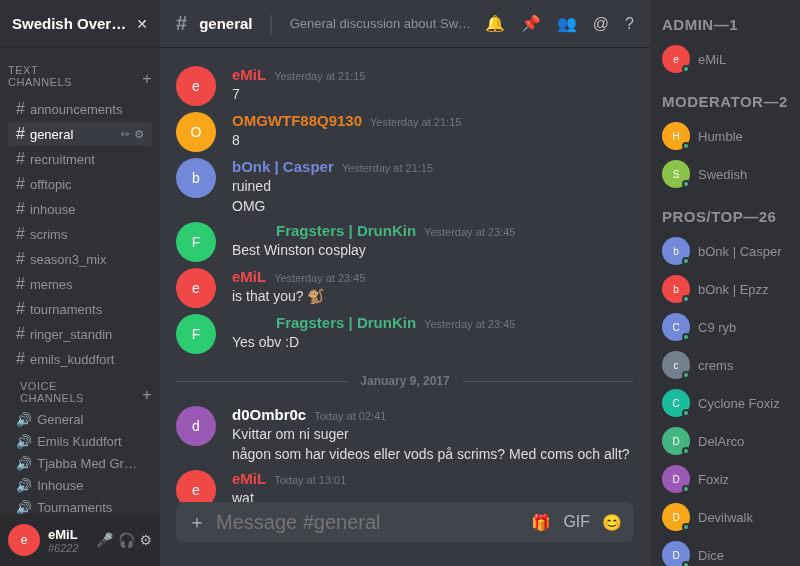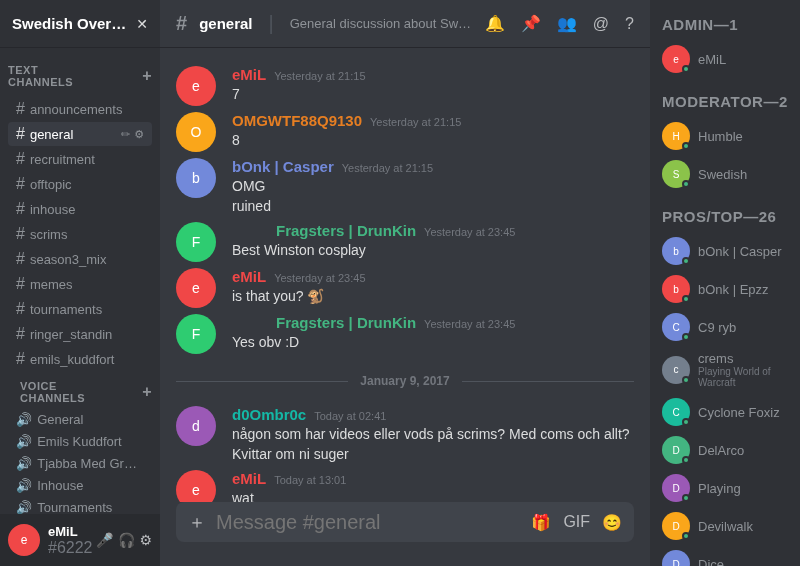--- a/index.html
+++ b/index.html
@@ -7,41 +7,41 @@
 
     .app { display: flex; width: 800px; height: 566px; }
 
     
     .sidebar { width: 160px; background: #2f3136; display: flex; flex-direction: column; flex-shrink: 0; }
     .server-header { padding: 0 12px; height: 48px; display: flex; align-items: center; justify-content: space-between; background: #2f3136; border-bottom: 1px solid #26272c; cursor: pointer; }
     .server-title { font-size: 15px; font-weight: 700; color: #fff; white-space: nowrap; overflow: hidden; text-overflow: ellipsis; }
     .server-header-icon { color: #dcddde; font-size: 14px; }
 
     .channel-section { padding: 16px 0 4px 0; }
-    .channel-section-header { display: flex; align-items: center; justify-content: space-between; padding: 0 8px 4px 8px; color: #8e9297; font-size: 11px; font-weight: 700; text-transform: uppercase; letter-spacing: 0.5px; gap: 44px; }
+    .channel-section-header { display: flex; align-items: flex-end; justify-content: space-between; padding: 0 8px 4px 8px; color: #8e9297; font-size: 11px; font-weight: 400; text-transform: uppercase; letter-spacing: 0.5px; gap: 44px; }
     .channel-section-add { color: #8e9297; font-size: 16px; cursor: pointer; }
 
     .channel-list { overflow-y: auto; flex: 1; }
     .channel-item { display: flex; align-items: center; padding: 3px 8px 3px 8px; cursor: pointer; border-radius: 4px; margin: 1px 8px; color: #8e9297; font-size: 13px; }
     .channel-item.active { background: #393c43; color: #fff; }
     .channel-hash { margin-right: 5px; font-size: 16px; color: #8e9297; }
     .channel-item.active .channel-hash { color: #dcddde; }
     .channel-item-icons { margin-left: auto; display: flex; gap: 4px; }
     .channel-item-icon { font-size: 11px; color: #8e9297; }
 
     .voice-section { padding-top: 8px; margin-left: 12px; }
     .voice-channel-item { display: flex; align-items: center; padding: 3px 8px; cursor: pointer; border-radius: 4px; margin: 1px 8px; color: #8e9297; font-size: 13px; }
     .voice-icon { margin-right: 5px; font-size: 13px; }
     .voice-channel-label { font-size: 13px; white-space: nowrap; overflow: hidden; text-overflow: ellipsis; max-width: 110px; }
 
     .user-panel { background: #292b2f; height: 52px; display: flex; align-items: center; padding: 0 8px; margin-top: auto; }
     .user-avatar-small { width: 32px; height: 32px; border-radius: 50%; background: #7289da; margin-right: 8px; flex-shrink: 0; display: flex; align-items: center; justify-content: center; font-size: 12px; color: #fff; overflow: hidden; }
     .user-info { flex: 1; min-width: 0; }
     .user-name-small { font-size: 13px; font-weight: 700; color: #fff; white-space: nowrap; overflow: hidden; text-overflow: ellipsis; }
-    .user-status { font-size: 16px; color: #72767d; }
+    .user-status { font-size: 11px; color: #72767d; font-style: italic; }
     .user-controls { display: flex; gap: 4px; align-items: center; }
     .user-control-icon { color: #b9bbbe; font-size: 14px; cursor: pointer; }
 
     
     .main { flex: 1; display: flex; flex-direction: column; background: #36393f; overflow: hidden; }
 
     .chat-header { height: 48px; background: #36393f; border-bottom: 1px solid #26272c; display: flex; align-items: center; padding: 0 16px; gap: 12px; flex-shrink: 0; }
     .chat-header-hash { color: #8e9297; font-size: 20px; font-weight: 700; }
     .chat-header-name { font-size: 15px; font-weight: 700; color: #fff; }
     .chat-header-divider { color: #4f545c; font-size: 20px; margin: 0 4px; }
@@ -90,21 +90,21 @@
     .av-purple { background: #9b59b6; }
     .av-teal { background: #1abc9c; }
     .av-gray { background: #747f8d; }
     .av-lime { background: #8bc34a; }
     .av-drunkin { background: #2ecc71; border-radius: 50%; }
 
     .color-casper { color: #7289da; }
     .color-drunkin { color: #43b581; margin-left: 44px; }
     .color-emil { color: #f04747; }
     .color-omg { color: #e67e22; }
-    .color-doombr { color: #14b8a6; }
+    .color-doombr { color: #ffffff; }
   </style>
 </head>
 <body>
 
 <div class="app">
 
   <div class="sidebar">
     <div class="server-header">
       <span class="server-title">Swedish Overwatch</span>
       <span class="server-header-icon">✕</span>
@@ -263,22 +263,22 @@
         </div>
         <div class="message-group">
           <div class="avatar av-blue">
             <span>b</span>
           </div>
           <div class="message-content">
     <div class="message-header">
       <span class="message-author color-casper">bOnk | Casper</span>
       <span class="message-timestamp">Yesterday at 21:15</span>
     </div>
-    <div class="message-text">OMG</div>
-            <div class="message-text">ruined</div>
+    <div class="message-text">ruined</div>
+            <div class="message-text">OMG</div>
   </div>
         </div>
         <div class="message-group">
           <div class="avatar av-drunkin">
             <span>F</span>
           </div>
           <div class="message-content">
     <div class="message-header">
       <span class="message-author color-drunkin">Fragsters | DrunKin</span>
       <span class="message-timestamp">Yesterday at 23:45</span>
@@ -317,22 +317,22 @@
         </div>
         <div class="message-group">
           <div class="avatar av-purple">
             <span>d</span>
           </div>
           <div class="message-content">
     <div class="message-header">
       <span class="message-author color-doombr">d0Ombr0c</span>
       <span class="message-timestamp">Today at 02:41</span>
     </div>
-    <div class="message-text">någon som har videos eller vods på scrims? Med coms och allt?</div>
-            <div class="message-text">Kvittar om ni suger</div>
+    <div class="message-text">Kvittar om ni suger</div>
+            <div class="message-text">någon som har videos eller vods på scrims? Med coms och allt?</div>
   </div>
         </div>
         <div class="message-group">
           <div class="avatar av-red">
             <span>e</span>
           </div>
           <div class="message-content">
     <div class="message-header">
       <span class="message-author color-emil">eMiL</span>
       <span class="message-timestamp">Today at 13:01</span>
@@ -424,21 +424,20 @@
 
     </div>
         </div>
         <div class="member-item">
           <div class="member-avatar av-gray">
       <span>c</span>
       <span class="member-status-dot online"></span>
     </div>
     <div>
       <div class="member-name">crems</div>
-      <div class="playing-status">Playing World of Warcraft</div>
     </div>
         </div>
         <div class="member-item">
           <div class="member-avatar av-teal">
       <span>C</span>
       <span class="member-status-dot online"></span>
     </div>
     <div>
       <div class="member-name">Cyclone Foxiz</div>
 
@@ -453,21 +452,21 @@
       <div class="member-name">DelArco</div>
 
     </div>
         </div>
         <div class="member-item">
           <div class="member-avatar av-purple">
       <span>D</span>
       <span class="member-status-dot online"></span>
     </div>
     <div>
-      <div class="member-name">Playing</div>
+      <div class="member-name">Foxiz</div>
 
     </div>
         </div>
         <div class="member-item">
           <div class="member-avatar av-orange">
       <span>D</span>
       <span class="member-status-dot online"></span>
     </div>
     <div>
       <div class="member-name">Devilwalk</div>

